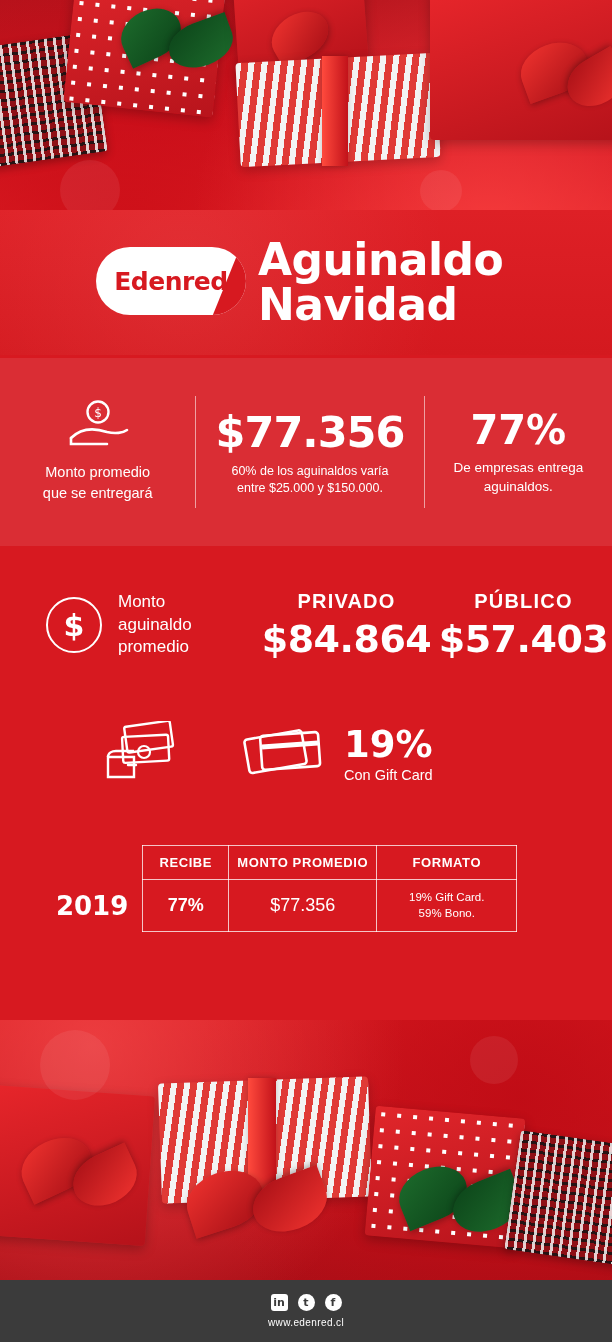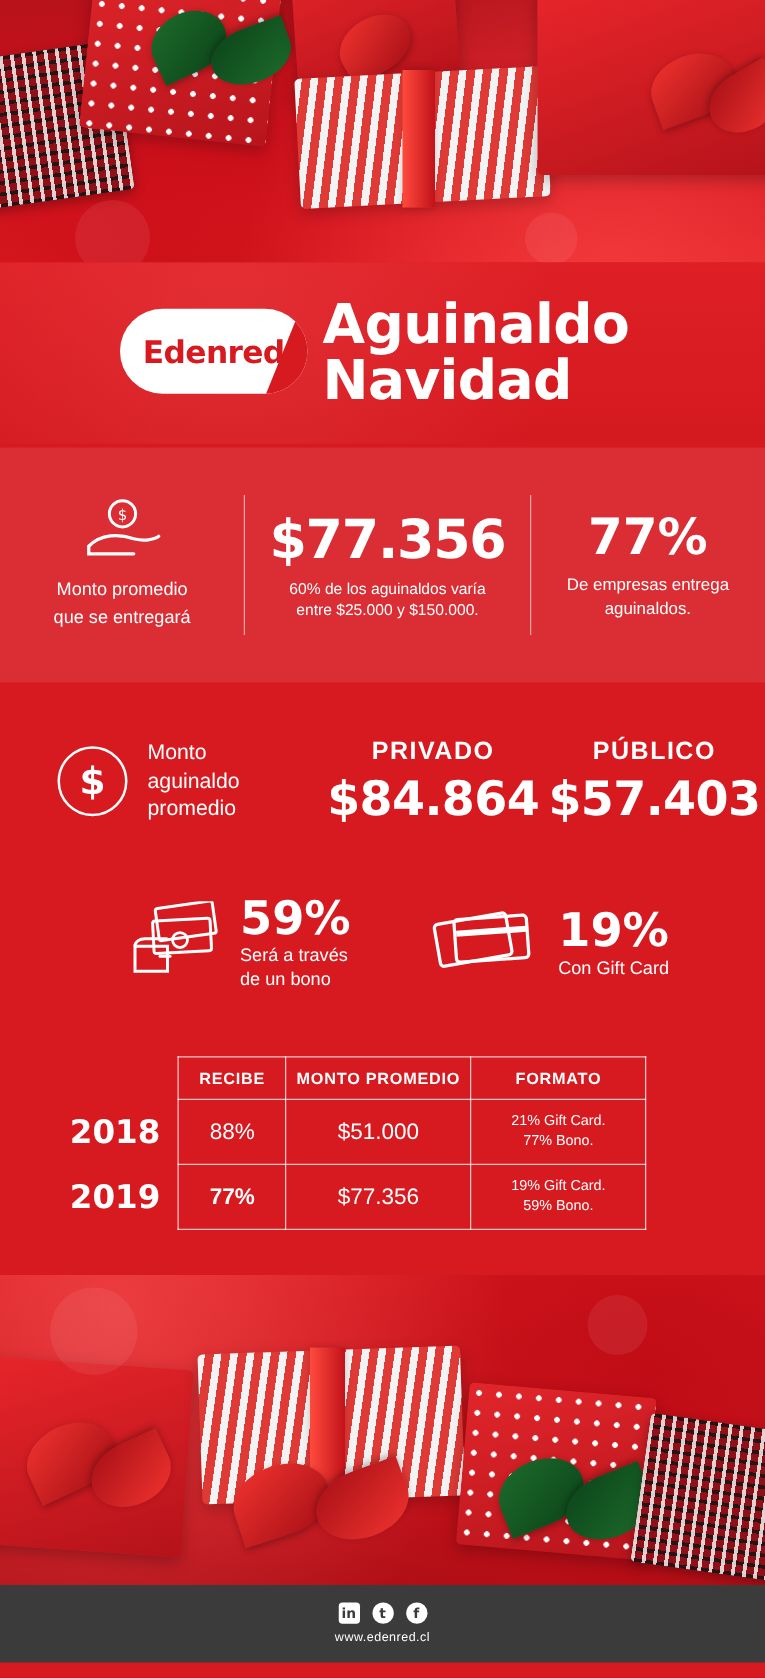--- a/index.html
+++ b/index.html
@@ -318,21 +318,21 @@
   }
   td.cell.small {
     font-size: 11.5px;
     line-height: 1.35;
   }
   td.cell.bold { font-weight: bold; }
 
   
   .footer {
     position: absolute;
-    bottom: 12px; left: 0;
+    bottom: 0; left: 0;
     width: 612px; height: 62px;
     background: #3b3b3b;
     display: flex;
     flex-direction: column;
     align-items: center;
     justify-content: center;
   }
   .social {
     display: flex;
     gap: 10px;
@@ -446,27 +446,20 @@
       <span>
         <svg width="80" height="64" viewBox="0 0 80 64" fill="none">
           <rect x="26" y="6" width="46" height="26" rx="2" stroke="#fff" stroke-width="2.4" transform="rotate(-8 26 6)"></rect>
           <rect x="24" y="16" width="46" height="26" rx="2" stroke="#fff" stroke-width="2.4" transform="rotate(-3 24 16)"></rect>
           <circle cx="46" cy="31" r="6" stroke="#fff" stroke-width="2.2"></circle>
           <path d="M10 36 h26 v20 h-26 z" stroke="#fff" stroke-width="2.4" fill="none"></path>
           <path d="M10 36 c0 -4 4 -6 8 -6 h18" stroke="#fff" stroke-width="2.4" fill="none"></path>
           <path d="M30 44 h8" stroke="#fff" stroke-width="2.4" stroke-linecap="round"></path>
         </svg>
       </span>
-      <div class="ch-text">
-        <div class="ch-pct">59%</div>
-        <div class="ch-desc">
-          <div>Será a través</div>
-          <div>de un bono</div>
-        </div>
-      </div>
     </div>
     <div class="ch ch2">
       <span>
         <svg width="92" height="62" viewBox="0 0 92 62" fill="none">
           <rect x="6" y="18" width="58" height="34" rx="3" stroke="#fff" stroke-width="2.6" transform="rotate(-10 6 18)"></rect>
           <rect x="22" y="14" width="58" height="34" rx="3" stroke="#fff" stroke-width="2.6" transform="rotate(-4 22 14)"></rect>
           <path d="M24 25 L80 21" stroke="#fff" stroke-width="5"></path>
         </svg>
       </span>
       <div class="ch-text">
@@ -483,29 +476,20 @@
       <thead>
         <tr>
           <td class="year"></td>
           <th class="c-recibe">RECIBE</th>
           <th class="c-monto">MONTO PROMEDIO</th>
           <th class="c-formato">FORMATO</th>
         </tr>
       </thead>
       <tbody>
         <tr>
-          <td class="year">2018</td>
-          <td class="cell">88%</td>
-          <td class="cell">$51.000</td>
-          <td class="cell small">
-            <div>21% Gift Card.</div>
-            <div>77% Bono.</div>
-          </td>
-        </tr>
-        <tr>
           <td class="year">2019</td>
           <td class="cell bold">77%</td>
           <td class="cell">$77.356</td>
           <td class="cell small">
             <div>19% Gift Card.</div>
             <div>59% Bono.</div>
           </td>
         </tr>
       </tbody>
     </table>

